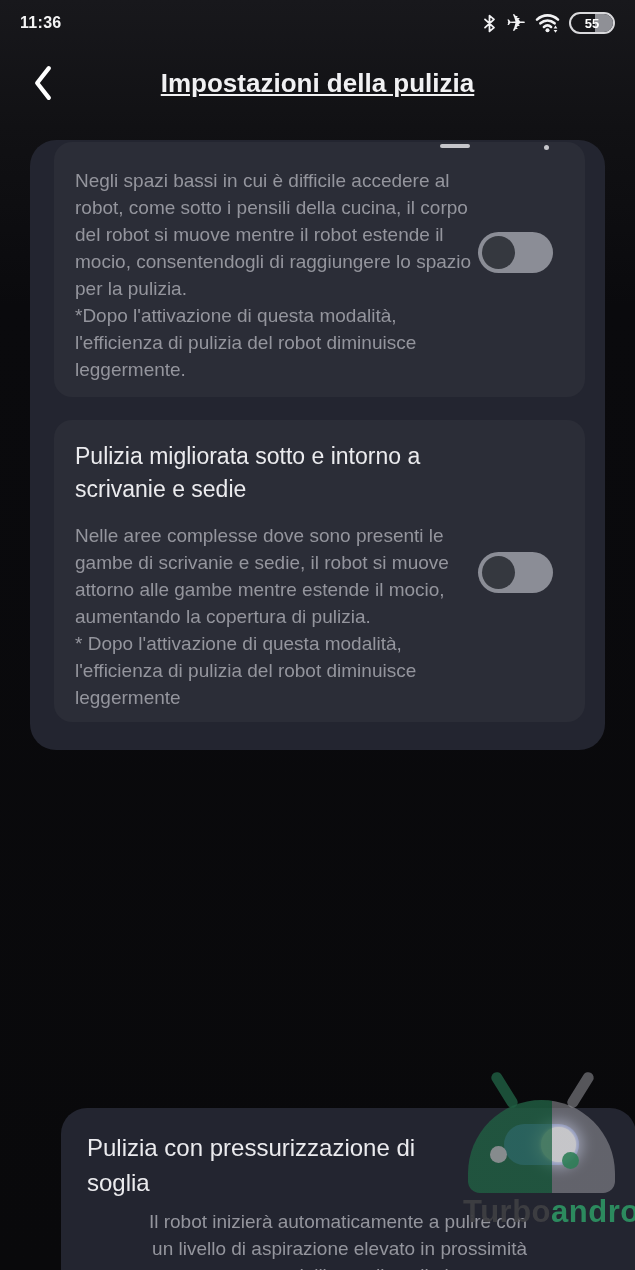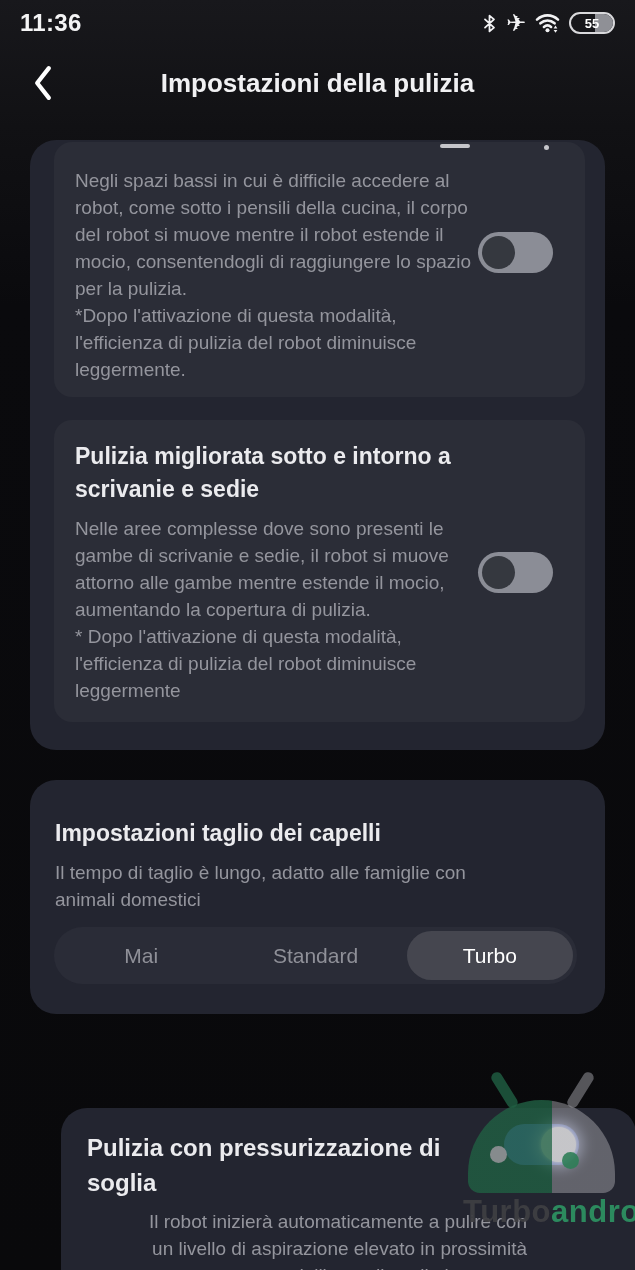--- a/index.html
+++ b/index.html
@@ -6,34 +6,34 @@
   .phone{
     position:relative;
     width:635px;height:1270px;
     overflow:hidden;
     background:linear-gradient(180deg,#18181c 0%,#111114 10%,#0a0a0d 24%,#09090b 100%);
     font-family:"Liberation Sans","DejaVu Sans",sans-serif;
     -webkit-font-smoothing:antialiased;
   }
   
   .statusbar{position:absolute;top:0;left:0;right:0;height:46px;display:flex;align-items:center;justify-content:space-between;padding:0 20px;box-sizing:border-box;}
-  .time{color:#f4f4f5;font-size:24px;font-weight:700;letter-spacing:.3px;}
+  .time{color:#f4f4f5;font-size:16px;font-weight:700;letter-spacing:.3px;}
   .sb-icons{display:flex;align-items:center;gap:9px;}
   .sb-icons svg{display:block;}
   .battery{position:relative;width:46px;height:22px;border:2px solid #d9d9dc;border-radius:12px;box-sizing:border-box;overflow:hidden;}
   .battery .fill{position:absolute;top:0;right:0;bottom:0;width:42%;background:#8f9096;}
   .battery .pct{position:absolute;inset:0;display:flex;align-items:center;justify-content:center;color:#fff;font-size:13px;font-weight:700;}
   
   .header{position:absolute;top:52px;left:0;right:0;height:66px;}
   .back-btn{position:absolute;left:18px;top:8px;width:50px;height:50px;display:flex;align-items:center;justify-content:center;cursor:pointer;}
-  .page-title{position:absolute;left:0;right:0;top:16px;text-align:center;color:#f1f1f3;font-size:26px;font-weight:700;}
+  .page-title{position:absolute;left:0;right:0;top:16px;text-align:center;color:#f1f1f3;font-size:26px;font-weight:700;text-decoration:underline;}
   
   .card{position:absolute;left:30px;width:575px;background:#232530;border-radius:26px;box-sizing:border-box;}
   .inner-card{position:absolute;left:24px;width:531px;background:#2b2d37;border-radius:18px;box-sizing:border-box;overflow:hidden;}
-  .card-title{color:#ebebee;font-weight:700;white-space:pre-line;}
+  .card-title{color:#ebebee;font-weight:400;white-space:pre-line;}
   .card-desc{color:#94959d;font-size:19px;line-height:27px;white-space:pre-line;}
   
   .frag-bar{position:absolute;top:2px;left:386px;width:30px;height:4px;border-radius:2px;background:#d6d6da;opacity:.9;}
   .frag-dot{position:absolute;top:3px;left:490px;width:5px;height:5px;border-radius:50%;background:#d6d6da;opacity:.9;}
   
   .toggle{position:absolute;width:75px;height:41px;border-radius:21px;background:#8b8d96;cursor:pointer;}
   .toggle .knob{position:absolute;top:4px;left:4px;width:33px;height:33px;border-radius:50%;background:#35383f;}
   .toggle.on{background:#5571d6;}
   .toggle.on .knob{left:auto;right:3px;top:3px;width:35px;height:35px;background:#ffffff;
     box-shadow:0 0 14px 6px rgba(205,215,255,.75),0 0 3px 1px rgba(255,255,255,.9);}
@@ -108,47 +108,37 @@
 mocio, consentendogli di raggiungere lo spazio
 per la pulizia.
 *Dopo l'attivazione di questa modalità,
 l'efficienza di pulizia del robot diminuisce
 leggermente.</div>
     </div>
 
     <div class="inner-card" style="top:280px;height:302px;">
       <div class="card-title" style="margin:20px 0 0 21px;font-size:23px;line-height:33px;width:430px;">Pulizia migliorata sotto e intorno a
 scrivanie e sedie</div>
-      <div class="card-desc" style="margin:9px 0 0 21px;width:390px;">Nelle aree complesse dove sono presenti le
+      <div class="card-desc" style="margin:16px 0 0 21px;width:390px;">Nelle aree complesse dove sono presenti le
 gambe di scrivanie e sedie, il robot si muove
 attorno alle gambe mentre estende il mocio,
 aumentando la copertura di pulizia.
 * Dopo l'attivazione di questa modalità,
 l'efficienza di pulizia del robot diminuisce
 leggermente</div>
     </div>
   </div>
 
   <div class="toggle" style="left:478px;top:232px;">
     <div class="knob"></div>
   </div>
   <div class="toggle" style="left:478px;top:552px;">
     <div class="knob"></div>
   </div>
 
-  <div class="card" style="top:780px;height:234px;">
-    <div class="card-title" style="margin:40px 0 0 25px;font-size:23px;">Impostazioni taglio dei capelli</div>
-    <div class="card-desc" style="margin:12px 0 0 25px;width:500px;">Il tempo di taglio è lungo, adatto alle famiglie con
-animali domestici</div>
-    <div class="segment" style="top:147px;">
-      <div class="opt">Mai</div>
-      <div class="opt">Standard</div>
-      <div class="opt selected">Turbo</div>
-    </div>
-  </div>
 
   <div class="card" style="top:1108px;height:235px;margin-left:31px;">
     <div class="card-title" style="margin:22px 0 0 26px;font-size:24px;line-height:35px;width:420px;">Pulizia con pressurizzazione di
 soglia</div>
     <div class="card-desc" style="margin:8px 0 0 26px;width:440px;text-align:right;">Il robot inizierà automaticamente a pulire con
 un livello di aspirazione elevato in prossimità
 dell'area di soglia impostata</div>
   </div>
 
   <div class="toggle on" style="left:504px;top:1124px;">

